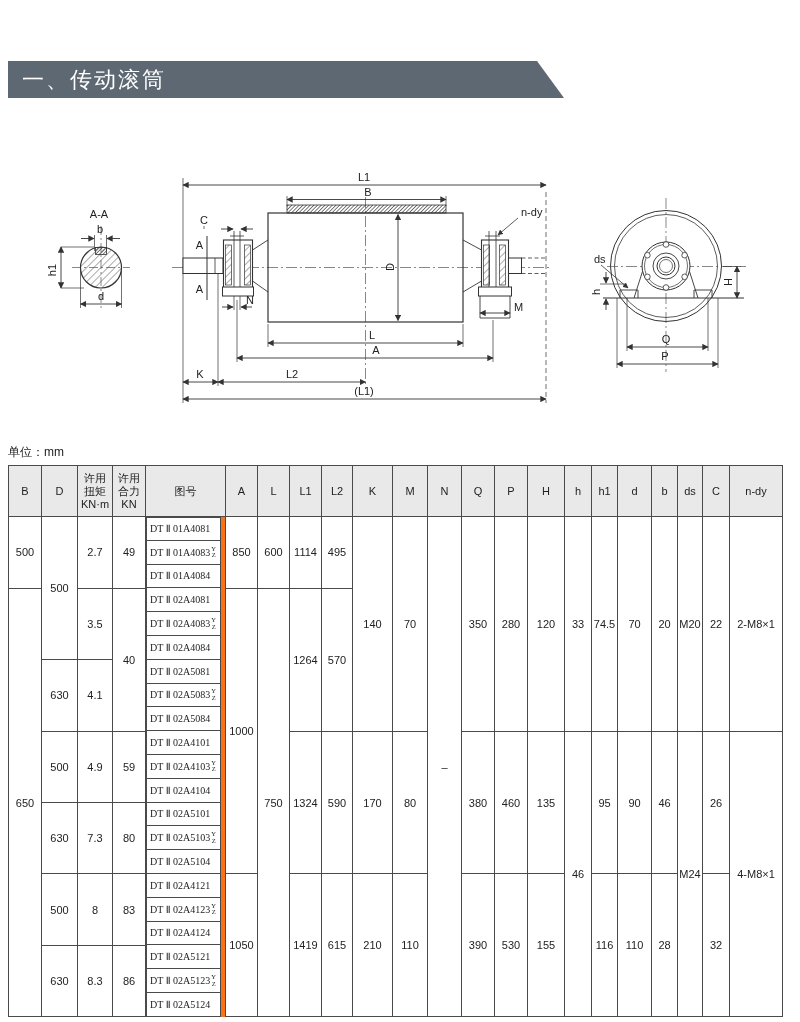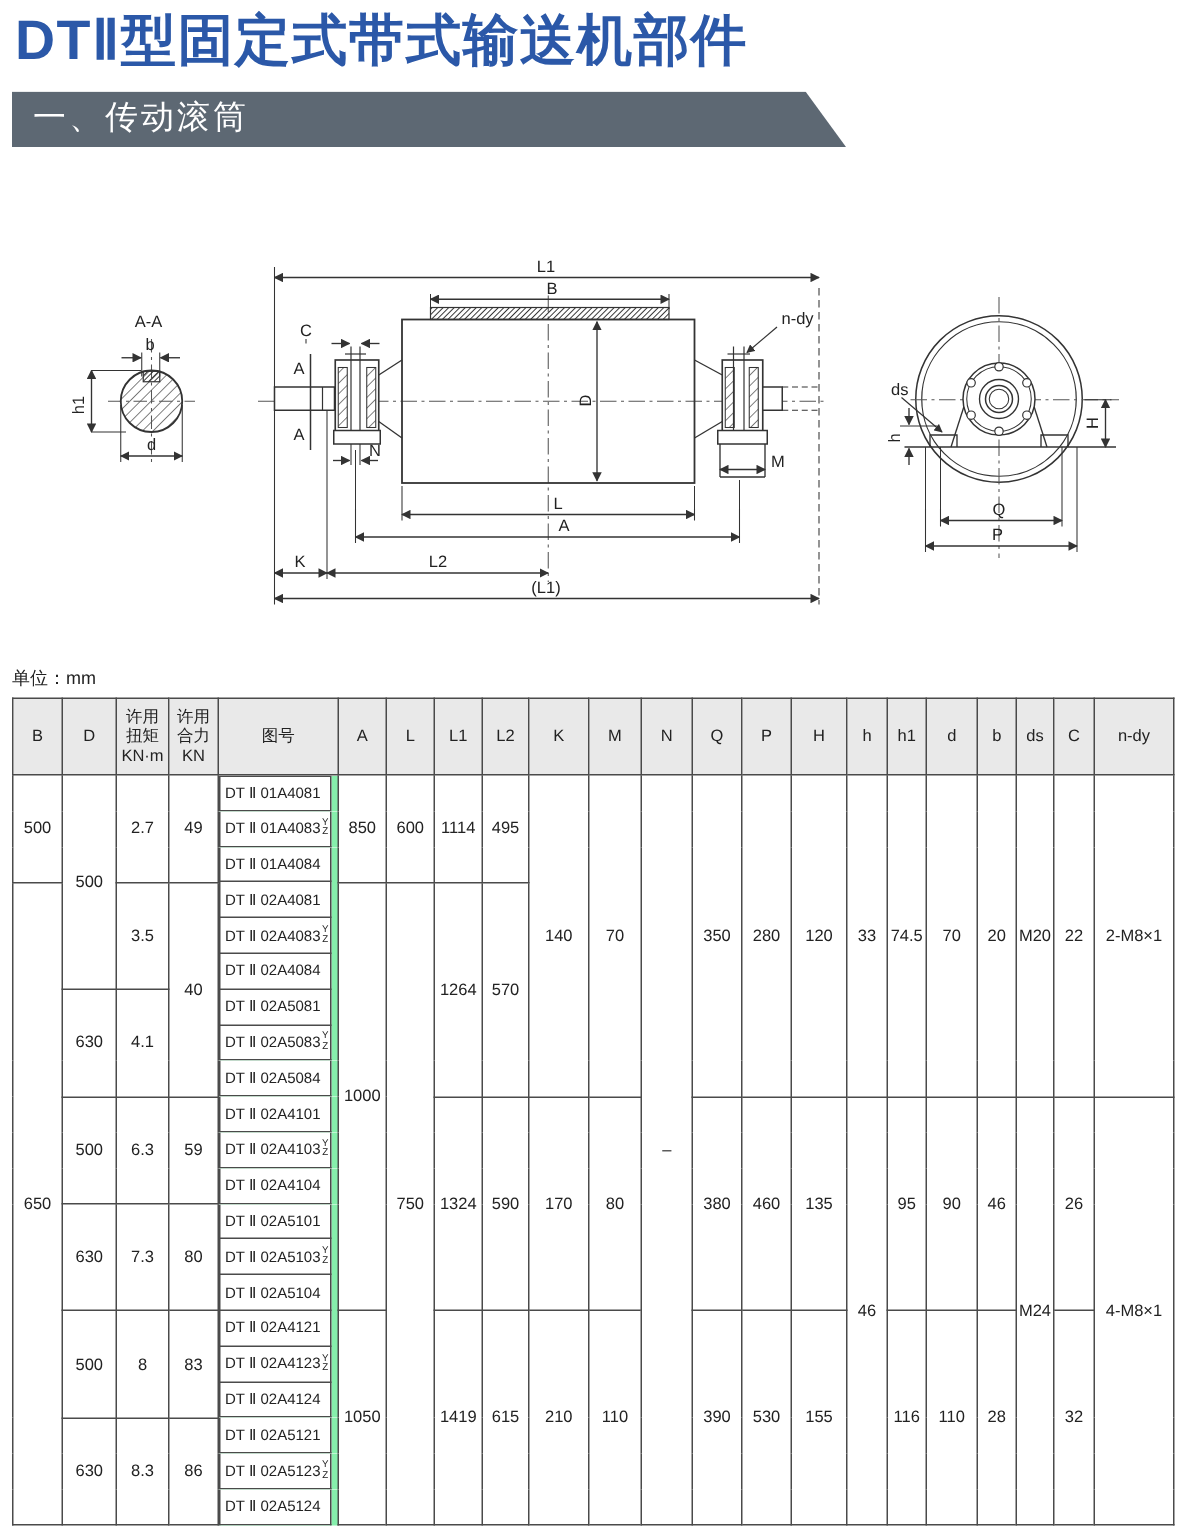--- a/index.html
+++ b/index.html
@@ -3,46 +3,45 @@
 <meta charset="utf-8">
 <style>
   html,body{margin:0;padding:0;background:#fff;}
   #page{position:relative;width:800px;height:1022px;background:#fff;overflow:hidden;
         font-family:"Liberation Sans",sans-serif;color:#222;}
   
   #title{position:absolute;left:10px;top:2px;font-size:37px;font-weight:700;color:#2b58a8;letter-spacing:1px;white-space:nowrap;}
   
   #banner{position:absolute;left:8px;top:61px;width:556px;height:37px;background:#5d6873;
           clip-path:polygon(0 0,calc(100% - 27px) 0,100% 100%,0 100%);}
-  #banner span{display:block;color:#fff;font-size:22px;line-height:37px;padding-left:14px;letter-spacing:2px;font-family:Liberation Mono, monospace;}
+  #banner span{display:block;color:#fff;font-size:22px;line-height:37px;padding-left:14px;letter-spacing:2px;}
   
   #draw{position:absolute;left:0;top:110px;}
   #draw text{font-family:"Liberation Sans",sans-serif;fill:#222;font-size:11px;}
   
   #unit{position:absolute;left:8px;top:444px;width:774px;text-align:left;font-size:12px;color:#222;}
   
   #tblwrap{position:absolute;left:8px;top:465px;width:774px;}
   table{border-collapse:collapse;table-layout:fixed;width:774px;}
   th,td{border:1px solid #4a4a4a;padding:0;text-align:center;vertical-align:middle;
         font-size:11px;font-weight:normal;color:#222;overflow:hidden;}
   thead th{height:50px;background:#e9e9e9;line-height:13px;}
   thead th span{white-space:pre-line;display:block;font-size:11px;}
   tbody tr{height:23.8px;}
-  td.g{border:none;padding:0 4px 0 0;background:#86efac;}
+  td.g{border:none;padding:0 4px 0 0;background:#f97316;font-family:Liberation Serif, serif;}
   .gbox{box-sizing:border-box;height:23.8px;border:1px solid #4a4a4a;border-top:none;
         display:flex;align-items:center;padding-left:3px;font-size:10px;white-space:nowrap;background:#fff;}
   .gbox.first{border-top:1px solid #4a4a4a;}
   .yz{display:inline-flex;flex-direction:column;font-size:6.5px;line-height:6.5px;margin-left:1px;vertical-align:middle;}
 </style>
 </head>
 <body>
 
 <div id="page">
 
-  <div id="title">DTⅡ型固定式带式输送机部件</div>
 
   <div id="banner">
     <span>一、传动滚筒</span>
   </div>
 
   <svg id="draw" width="800" height="345" viewBox="0 110 800 345">
     <defs>
       <marker id="ar" viewBox="0 0 10 10" refX="9" refY="5" markerWidth="7" markerHeight="7" orient="auto-start-reverse">
         <path d="M0,0 L10,5 L0,10 z" fill="#333"></path>
       </marker>
@@ -454,21 +453,21 @@
                 <span>DT Ⅱ 02A5084</span>
                 <span class="yz">
                   <span></span>
                   <span></span>
                 </span>
               </div>
             </td>
       </tr>
       <tr>
         <td rowspan="3">500</td>
-        <td rowspan="3">6.3</td>
+        <td rowspan="3">4.9</td>
         <td rowspan="3">59</td>
         <td class="g">
               <div class="gbox">
                 <span>DT Ⅱ 02A4101</span>
                 <span class="yz">
                   <span></span>
                   <span></span>
                 </span>
               </div>
             </td>

